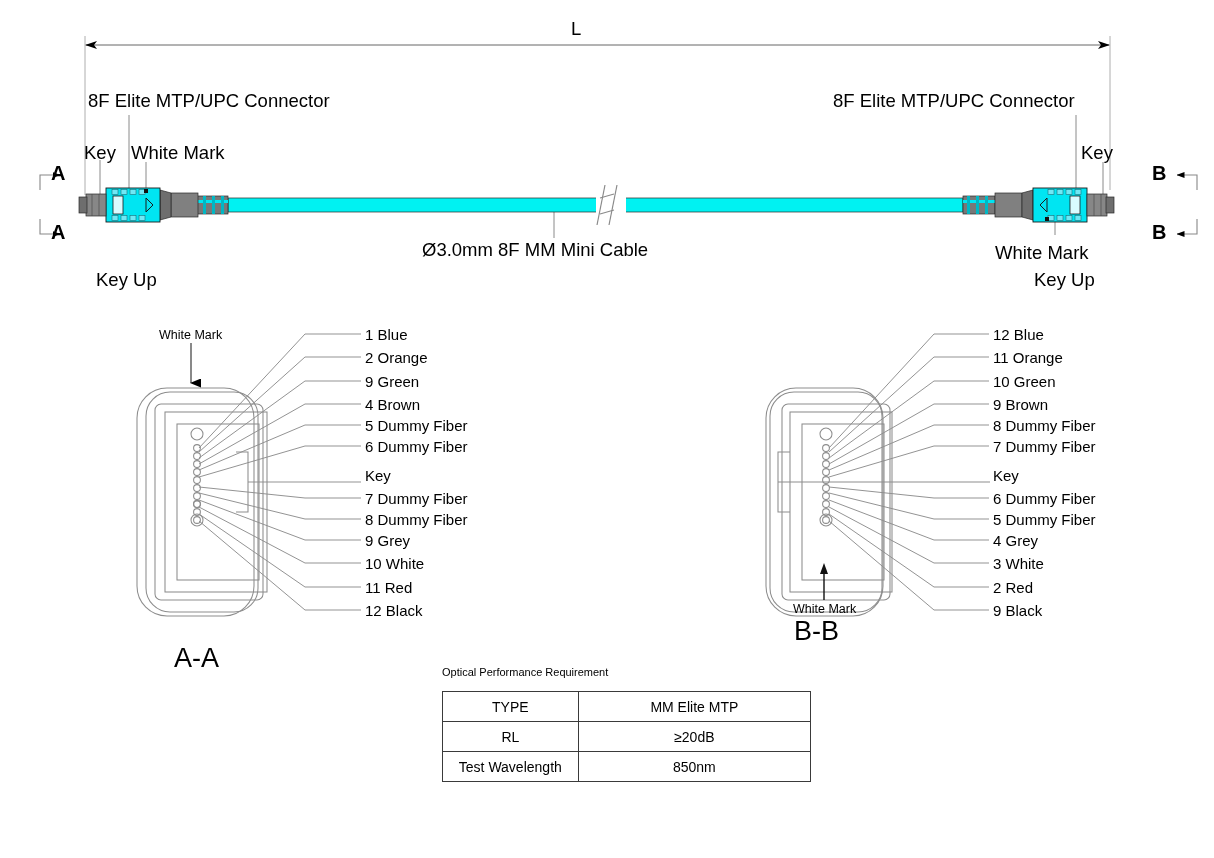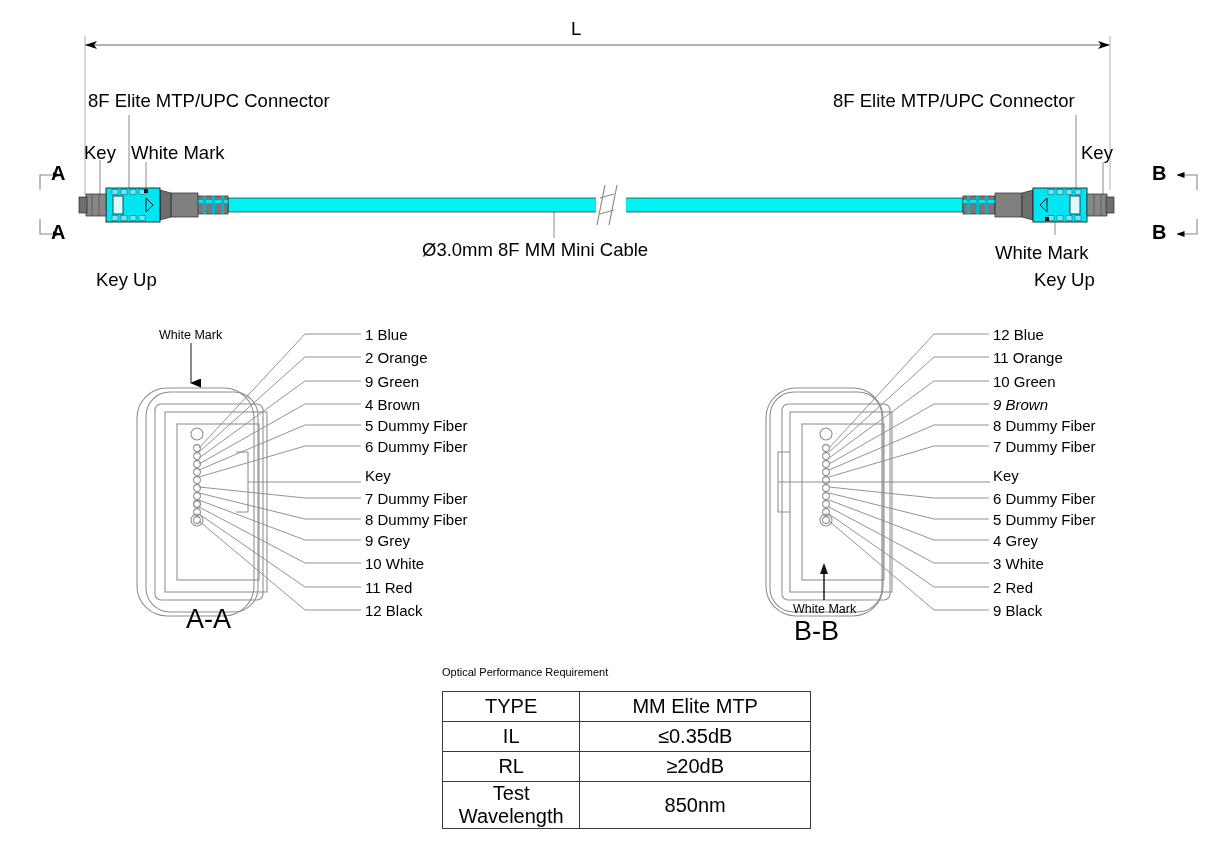--- a/index.html
+++ b/index.html
@@ -24,21 +24,21 @@
 
   
   .seclet { position: absolute; font-size: 20px; font-weight: bold; }
 
   
   .optbl {
     position: absolute;
     left: 442px; top: 691px;
     width: 369px;
     border-collapse: collapse;
-    font-size: 20px;
+    font-size: 14px;
   }
   .optbl td {
     border: 1px solid #3a3a3a;
     height: 29px;
     text-align: center;
     vertical-align: middle;
     padding: 0 4px;
   }
   .optbl td.c1 { width: 131px; }
   .optbl td.c2 { width: 238px; }
@@ -302,52 +302,48 @@
       <div class="lbl lbl-15" style="left: 365px; top: 438px;">6 Dummy Fiber</div>
       <div class="lbl lbl-15" style="left: 365px; top: 467px;">Key</div>
       <div class="lbl lbl-15" style="left: 365px; top: 490px;">7 Dummy Fiber</div>
       <div class="lbl lbl-15" style="left: 365px; top: 511px;">8 Dummy Fiber</div>
       <div class="lbl lbl-15" style="left: 365px; top: 532px;">9 Grey</div>
       <div class="lbl lbl-15" style="left: 365px; top: 555px;">10 White</div>
       <div class="lbl lbl-15" style="left: 365px; top: 579px;">11 Red</div>
       <div class="lbl lbl-15" style="left: 365px; top: 602px;">12 Black</div>
     </div>
 
-  <div class="lbl lbl-24" style="left:174px; top:604px;margin-left:12px;">A-A</div>
+  <div class="lbl lbl-24" style="left:174px; top:643px;">A-A</div>
 
   <div class="lbl lbl-13" style="left:793px; top:602px;">White Mark</div>
 
   <div id="bb-fiber-labels">
       <div class="lbl lbl-15" style="left: 993px; top: 326px;">12 Blue</div>
       <div class="lbl lbl-15" style="left: 993px; top: 349px;">11 Orange</div>
       <div class="lbl lbl-15" style="left: 993px; top: 373px;">10 Green</div>
-      <div class="lbl lbl-15" style="left: 993px; top: 396px; font-style: italic;">9 Brown</div>
+      <div class="lbl lbl-15" style="left: 993px; top: 396px;">9 Brown</div>
       <div class="lbl lbl-15" style="left: 993px; top: 417px;">8 Dummy Fiber</div>
       <div class="lbl lbl-15" style="left: 993px; top: 438px;">7 Dummy Fiber</div>
       <div class="lbl lbl-15" style="left: 993px; top: 467px;">Key</div>
       <div class="lbl lbl-15" style="left: 993px; top: 490px;">6 Dummy Fiber</div>
       <div class="lbl lbl-15" style="left: 993px; top: 511px;">5 Dummy Fiber</div>
       <div class="lbl lbl-15" style="left: 993px; top: 532px;">4 Grey</div>
       <div class="lbl lbl-15" style="left: 993px; top: 555px;">3 White</div>
       <div class="lbl lbl-15" style="left: 993px; top: 579px;">2 Red</div>
       <div class="lbl lbl-15" style="left: 993px; top: 602px;">9 Black</div>
     </div>
 
   <div class="lbl lbl-24" style="left:794px; top:616px;">B-B</div>
 
   <div class="tbl-title">Optical Performance Requirement</div>
   <table class="optbl">
     <tbody id="optbl-body">
         <tr>
           <td class="c1">TYPE</td>
           <td class="c2">MM Elite MTP</td>
-        </tr>
-        <tr>
-          <td class="c1">IL</td>
-          <td class="c2">≤0.35dB</td>
         </tr>
         <tr>
           <td class="c1">RL</td>
           <td class="c2">≥20dB</td>
         </tr>
         <tr>
           <td class="c1">Test Wavelength</td>
           <td class="c2">850nm</td>
         </tr>
       </tbody>

